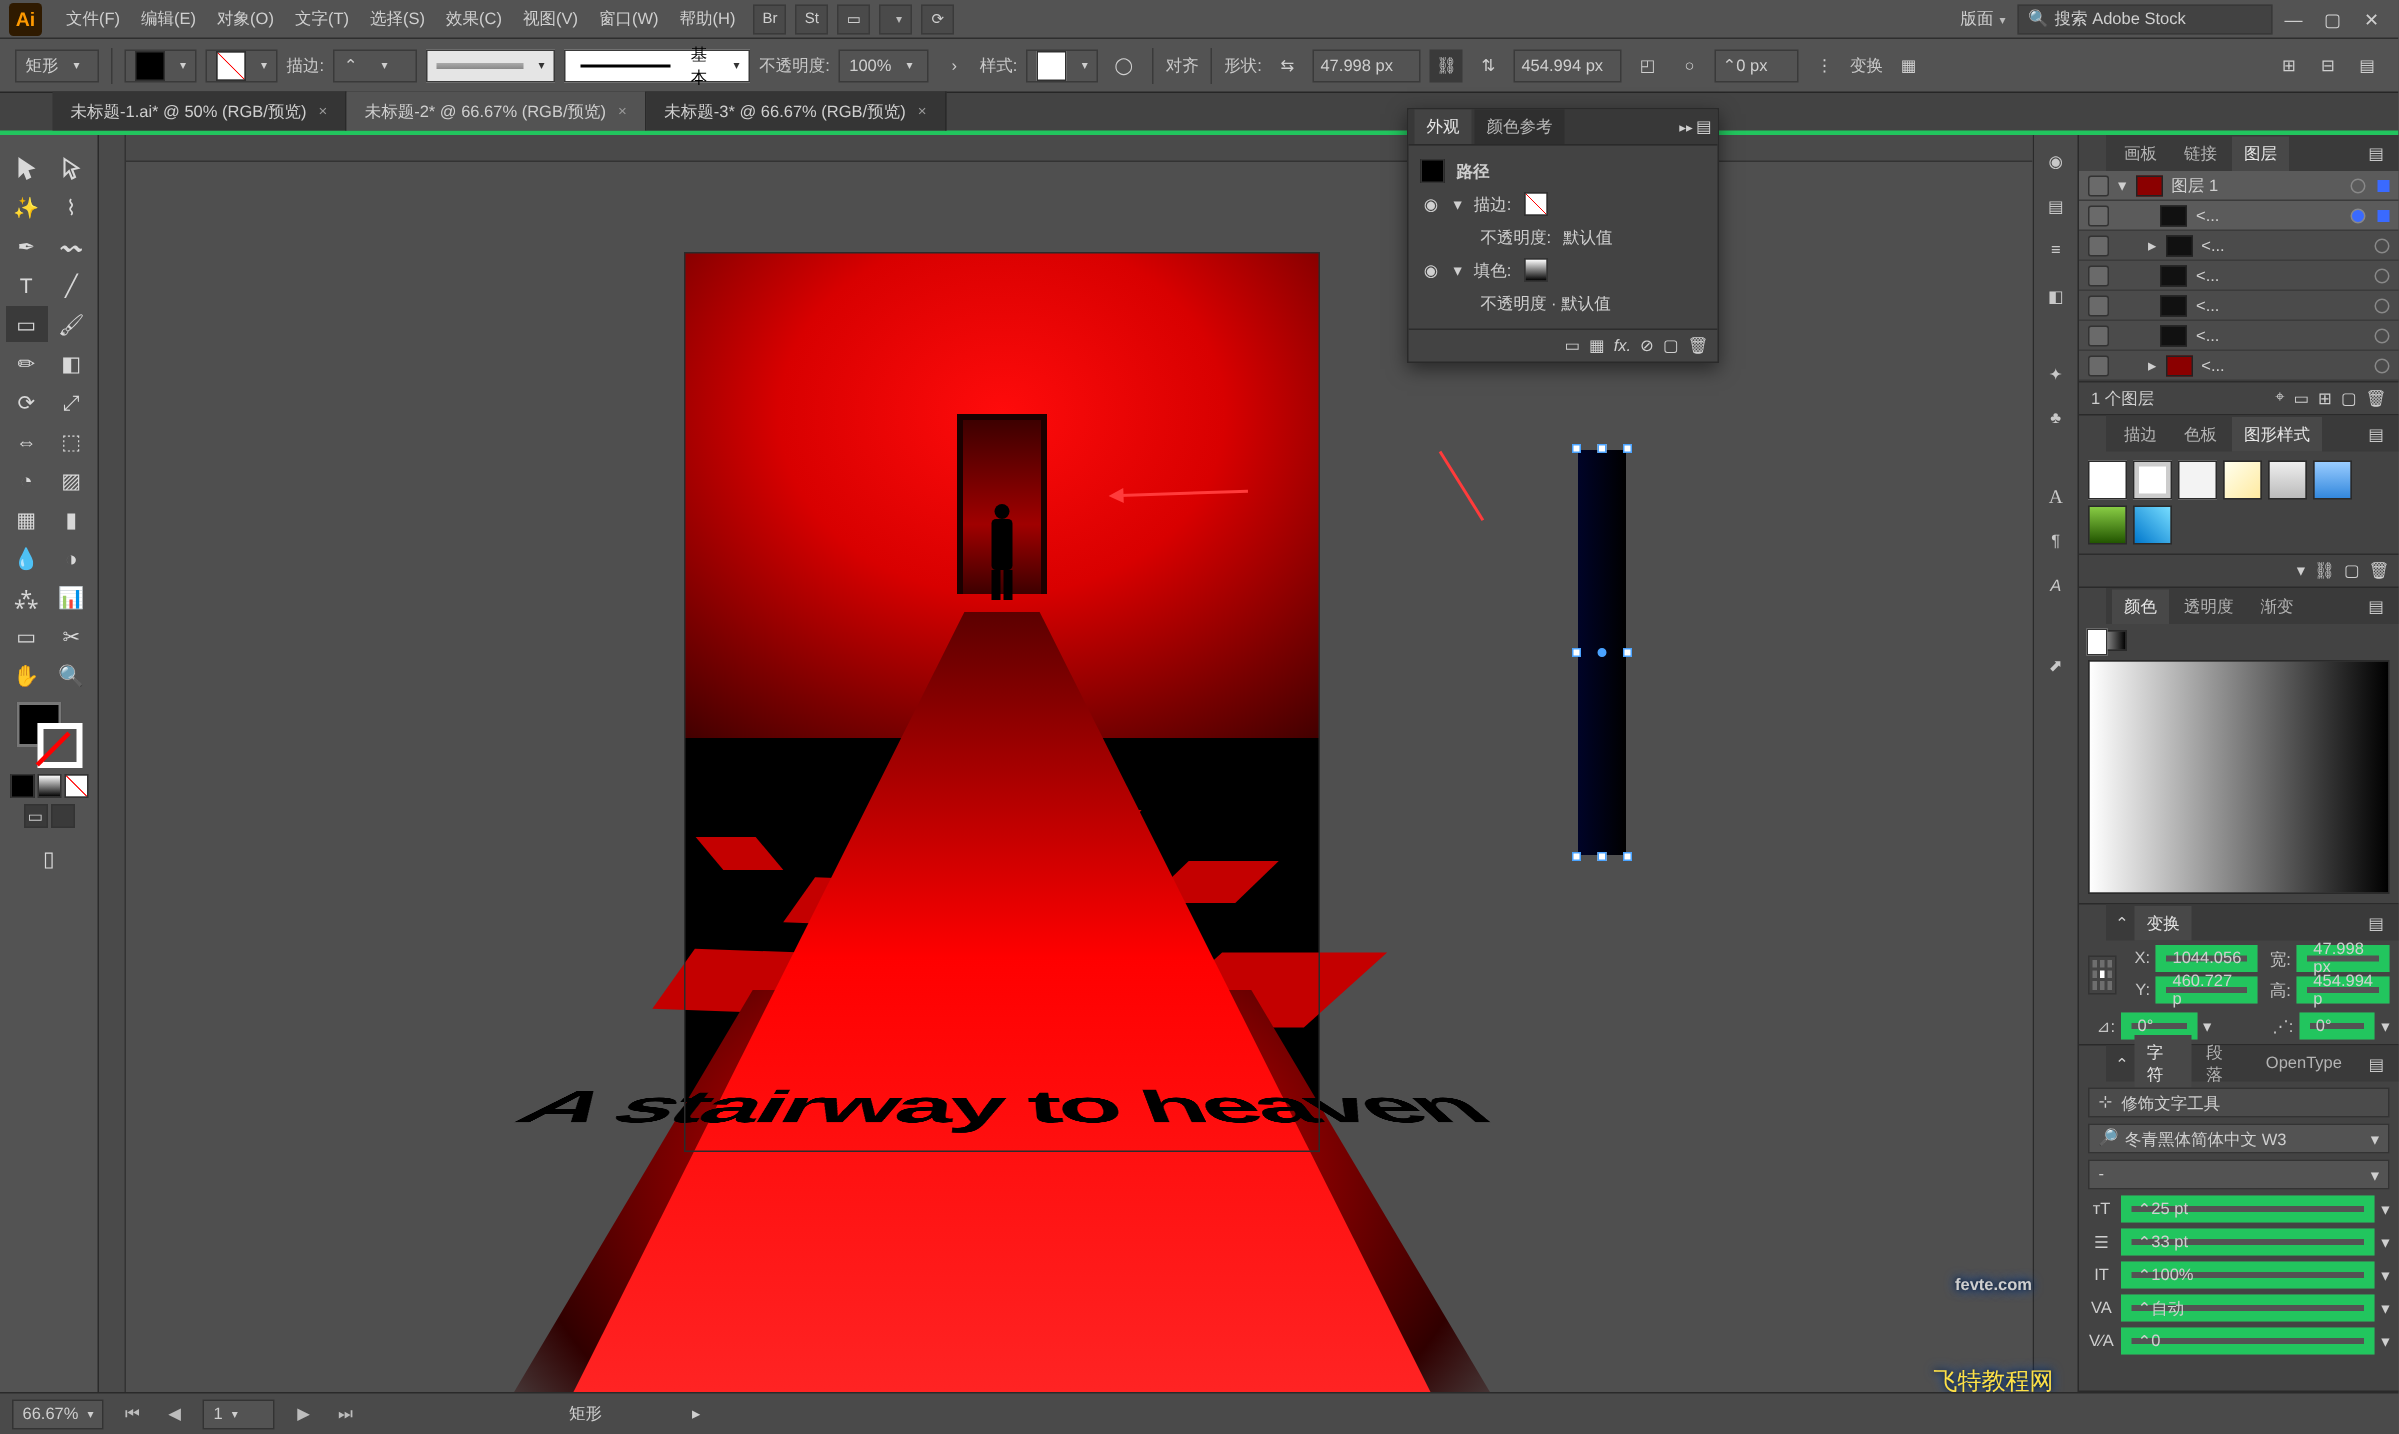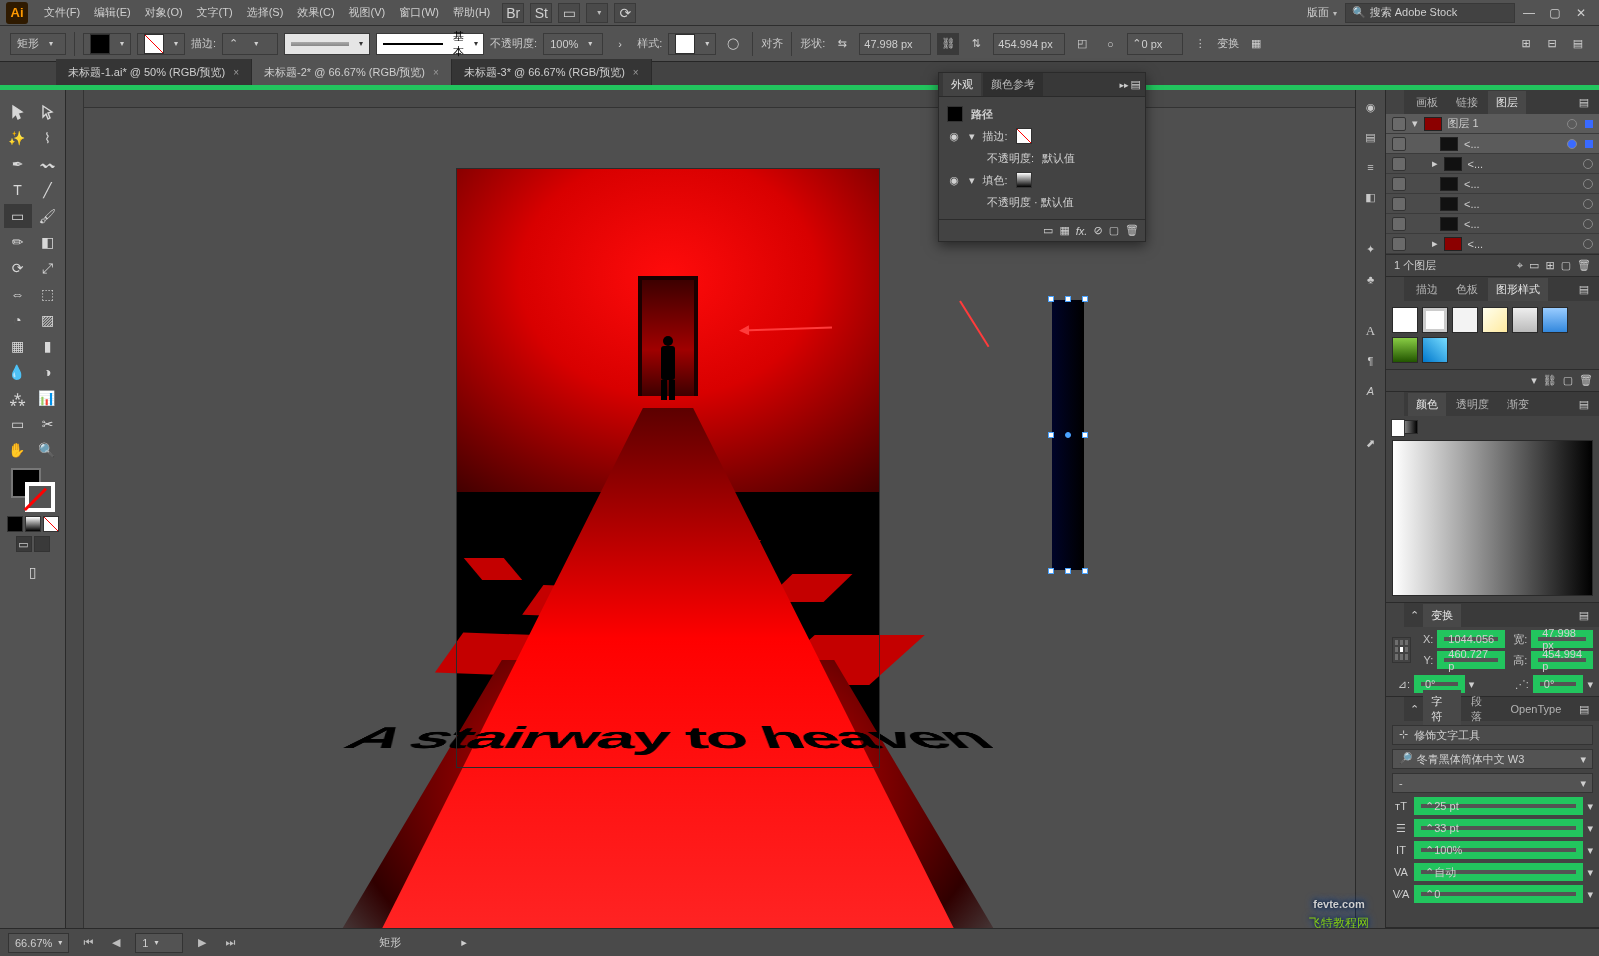--- a/index.html
+++ b/index.html
@@ -3,40 +3,40 @@
 <meta charset="utf-8">
 <style>
 * { box-sizing: border-box; margin: 0; padding: 0; font-family: "Microsoft YaHei", Arial, sans-serif; font-size: 11px; color: #cfcfcf; user-select: none; }
 html,body { width:1599px; height:956px; background:#535353; overflow:hidden; }
 
 
 .menubar { height:26px; background:#535353; display:flex; align-items:center; padding:0 6px; gap:2px; border-bottom:1px solid #2e2e2e; }
 .ai-logo { width:22px; height:22px; background:#2f1a00; color:#ff9a00; font-weight:700; font-size:13px; display:flex; align-items:center; justify-content:center; border-radius:3px; }
 .menubar .mi { padding:3px 6px; cursor:default; }
 .menubar .spacer { flex:1; }
-.tiny-btn { width:22px; height:20px; background:#4a4a4a; border:1px solid #3a3a3a; display:flex; align-items:center; justify-content:center; margin-left:4px; font-size:14px; }
+.tiny-btn { width:22px; height:20px; background:#4a4a4a; border:1px solid #3a3a3a; display:flex; align-items:center; justify-content:center; margin-left:4px; font-size:10px; }
 .search-stock { width:170px; height:20px; background:#424242; border:1px solid #383838; display:flex; align-items:center; padding:0 6px; color:#8d8d8d; gap:4px;}
 .winbtn { width:24px; height:18px; display:flex; align-items:center; justify-content:center; font-size:12px; }
 
 
 .optbar { height:36px; background:#535353; border-bottom:1px solid #262626; display:flex; align-items:center; padding:0 10px; gap:6px; }
 .combo { height:22px; background:#535353; border:1px solid #3a3a3a; display:flex; align-items:center; padding:0 6px; gap:6px; }
 .combo .dd { font-size:8px; margin-left:4px; }
 .sw { width:20px; height:20px; border:1px solid #303030; background:#000; }
 .sw.red-slash { background:linear-gradient(45deg,#fff 48%, #ff0000 49% 51%, #fff 52%); }
 .label { color:#c8c8c8; }
 .numfield { width:72px; height:22px; background:#535353; border:1px solid #3a3a3a; display:flex; align-items:center; padding:0 4px; }
 .vsep { width:1px; height:24px; background:#3a3a3a; margin:0 2px; }
 .strokebar { width:80px; height:18px; background:#fff; display:flex; align-items:center; justify-content:center;}
 .strokebar .line { height:2px; width:60px; background:#000;}
 .iconbtn { width:22px; height:22px; border:1px solid transparent; display:flex; align-items:center; justify-content:center; }
 .optbar .rightcluster { margin-left:auto; display:flex; gap:4px;}
 
 
-.doctabs { height:28px; background:#434343; display:flex; align-items:flex-end; padding-left:56px; border-bottom:5px solid #22c55e;}
+.doctabs { height:28px; background:#434343; display:flex; align-items:flex-end; padding-left:35px; border-bottom:3px solid #22c55e;}
 .doctab { height:26px; padding:0 12px; display:flex; align-items:center; gap:8px; background:#353535; border-right:1px solid #2a2a2a; color:#bdbdbd;}
 .doctab.active { background:#535353; color:#eaeaea;}
 .doctab .x { font-size:10px; color:#9a9a9a; }
 
 
 .workspace { position:absolute; top:90px; left:0; right:0; bottom:28px; display:flex; }
 .toolbox { width:66px; background:#535353; border-right:1px solid #2a2a2a; padding:4px 0; display:flex; flex-direction:column; align-items:center; }
 .toolgrid { display:grid; grid-template-columns:28px 28px; gap:2px; }
 .tool { width:28px; height:24px; display:flex; align-items:center; justify-content:center; color:#d8d8d8; font-size:14px; }
 .tool.sel { background:#3a3a3a; }
@@ -126,21 +126,21 @@
 .char-grid{display:grid;grid-template-columns:1fr;gap:4px;}
 .char-cell{display:flex;align-items:center;gap:4px;}
 .char-cell .ic{width:18px;height:18px;display:flex;align-items:center;justify-content:center;font-size:11px;}
 
 
 .statusbar{position:absolute;left:0;right:0;bottom:0;height:28px;background:#4a4a4a;border-top:1px solid #2a2a2a;display:flex;align-items:center;padding:0 8px;gap:10px;}
 .sb-combo{height:20px;background:#535353;border:1px solid #333;display:flex;align-items:center;padding:0 6px;gap:6px;}
 .navbtn{width:18px;height:18px;display:flex;align-items:center;justify-content:center;color:#bdbdbd;}
 
 .watermark{position:absolute;right:230px;bottom:24px;font-size:26px;font-weight:700;color:#fff;text-shadow:0 0 4px #000,0 0 8px #0066ff;text-align:center;}
-.watermark .sub{font-size:12px;font-weight:400;display:block;color:#84cc16;}
+.watermark .sub{font-size:16px;font-weight:400;display:block;color:#fde047;margin-top:44px;}
 
 .chev::after{content:"▾";font-size:8px;margin-left:4px;color:#bbb;}
 </style>
 </head>
 <body>
 
 <div class="menubar">
   <div class="ai-logo">Ai</div>
   <div style="width:6px"></div>
   <div class="mi">文件(F)</div>
@@ -185,21 +185,21 @@
   <span class="label">描边:</span>
   <div class="combo" style="width:56px">
       <span>⌃</span>
       <span></span>
       <span class="dd">▾</span>
     </div>
   <div class="combo" style="width:86px;background:#e5e5e5;">
       <div style="flex:1;height:4px;background:linear-gradient(#aaa,#888);"></div>
       <span class="dd" style="color:#333">▾</span>
     </div>
-  <div class="combo" style="width:108px;background:#fff;color:#000">
+  <div class="combo" style="width:124px;background:#fff;color:#000">
       <div class="strokebar">
         <div class="line"></div>
       </div>
       <span style="color:#000;margin-left:4px">基本</span>
       <span class="dd" style="color:#333">▾</span>
     </div>
   <span class="label">不透明度:</span>
   <div class="combo" style="width:60px">
       <span>100%</span>
       <span class="dd">▾</span>

